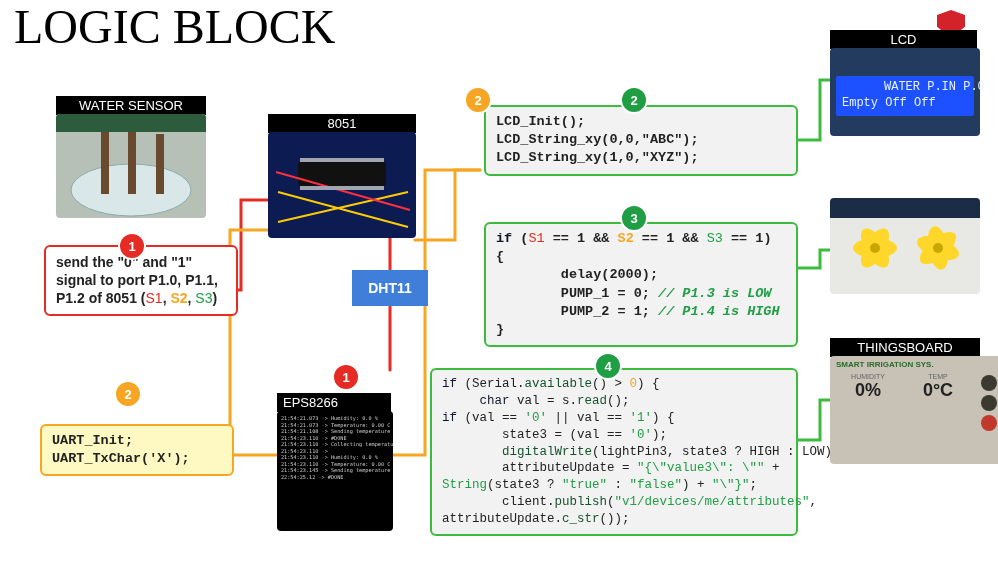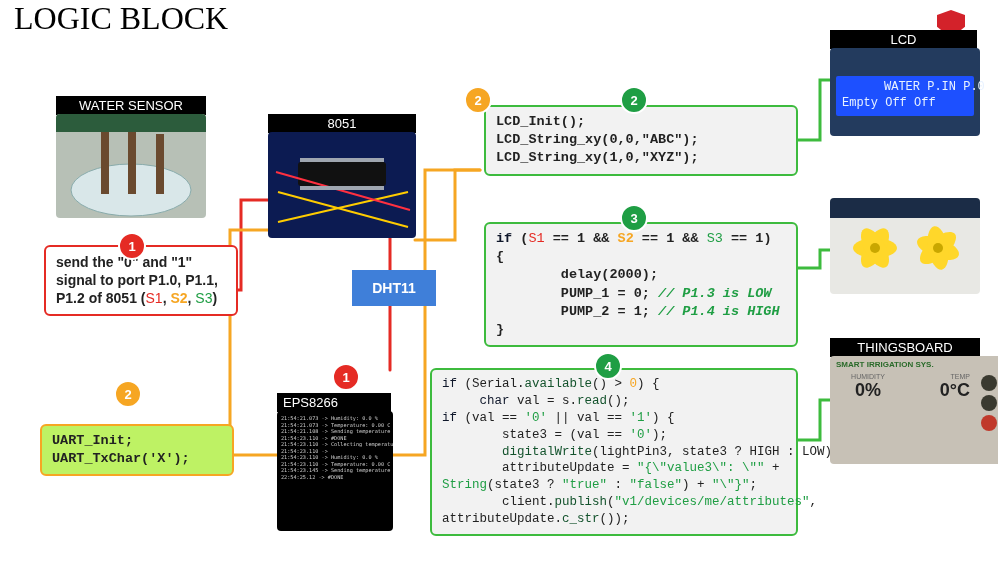--- a/index.html
+++ b/index.html
@@ -1,25 +1,25 @@
 <!DOCTYPE html>
 <html><head>
 <meta charset="utf-8">
 <style>
   html,body{margin:0;padding:0;width:998px;height:561px;background:#fff;font-family:"Times New Roman",Times,serif;overflow:hidden}
   .page{position:relative;width:998px;height:561px}
-  .title{position:absolute;left:14px;top:2px;font-size:32px;color:#000;line-height:1.05}
+  .title{position:absolute;left:14px;top:2px;font-size:48px;color:#000;line-height:1.05}
   
   .lbl{position:absolute;background:#000;color:#fff;font-family:Arial,Helvetica,sans-serif;font-size:13px;text-align:center;padding:2px 0}
   
   .photo{position:absolute;border-radius:4px;overflow:hidden}
   .photo svg{display:block;width:100%;height:100%}
   
   .card{position:absolute;font-family:Consolas,Menlo,"Courier New",monospace;font-size:13.5px;line-height:1.35;color:#222;background:#f6f6f6;border:1px solid #ddd;border-radius:6px;padding:6px 10px;white-space:pre}
-  .card.c-orange{border:2px solid #f6a623;background:#bef264}
+  .card.c-orange{border:2px solid #f6a623;background:#fef9c3}
   .card.c-red   {border:2px solid #e52b24;background:#fff}
   .card.c-green {border:2px solid #3dbb3e;background:#f2f2f2}
   .card.c-green.big{font-family:Consolas,Menlo,"Courier New",monospace;font-size:12.5px;line-height:1.35}
   
   .badge{position:absolute;width:24px;height:24px;border-radius:50%;color:#fff;font-family:Arial,Helvetica,sans-serif;font-weight:700;font-size:13px;display:flex;align-items:center;justify-content:center;border:2px solid #fff}
   .badge.red{background:#e52b24}
   .badge.orange{background:#f6a623}
   .badge.green{background:#1f9e44}
   
   .dht{position:absolute;background:#3f7fd9;color:#fff;font-family:Arial,Helvetica,sans-serif;font-weight:700;font-size:14px;text-align:center;padding:10px 0}
@@ -102,21 +102,21 @@
     <g stroke="#ff3040" stroke-width="2">
           <path d="M8 40 L142 78"></path>
         </g>
     <g fill="#9fa6b0">
           <rect x="32" y="26" width="84" height="4"></rect>
           <rect x="32" y="54" width="84" height="4"></rect>
         </g>
   </svg>
 </div>
 
-<div class="dht" style="left:352px;top:270px;width:84px">DHT11</div>
+<div class="dht" style="left:352px;top:270px;width:76px">DHT11</div>
 
 <div class="card c-red" style="left:44px;top:245px;width:170px;font-family:Arial,Helvetica,sans-serif;font-weight:700;font-size:14px;line-height:1.3;white-space:normal">
   <span>send the "0" and "1"
 signal to port P1.0,
 P1.1, P1.2 of 8051
 (</span><span class="s1">S1</span><span>, </span><span class="s2">S2</span><span>, </span><span class="s3">S3</span><span>)</span>
 </div>
 <div class="badge red" style="left:118px;top:232px">1</div>
 
 <div class="card c-orange" style="left:40px;top:424px;width:170px;font-weight:700"><span>UART_Init;</span>
@@ -195,21 +195,21 @@
 </div>
 
 <div class="lbl" style="left:830px;top:338px;width:150px">THINGSBOARD</div>
 <div class="photo" style="left:830px;top:356px;width:178px;height:108px;background:#c7c1b6">
   <div style="font:700 8px Arial;color:#2a6b2a;padding:4px 6px">SMART IRRIGATION SYS.</div>
   <div style="display:flex;gap:6px;padding:0 6px">
     <div style="flex:1;text-align:center">
       <div style="font:7px Arial;color:#666">HUMIDITY</div>
       <div style="font:700 18px Arial;color:#222">0%</div>
     </div>
-    <div style="flex:1;text-align:right">
+    <div style="flex:1;text-align:center">
       <div style="font:7px Arial;color:#666">TEMP</div>
       <div style="font:700 18px Arial;color:#222">0°C</div>
     </div>
     <div style="width:26px;display:flex;flex-direction:column;gap:4px;align-items:center;padding-top:2px">
       <span style="width:16px;height:16px;border-radius:50%;background:#3a3a30;display:block"></span>
       <span style="width:16px;height:16px;border-radius:50%;background:#3a3a30;display:block"></span>
       <span style="width:16px;height:16px;border-radius:50%;background:#c0392b;display:block"></span>
     </div>
   </div>
 </div>

